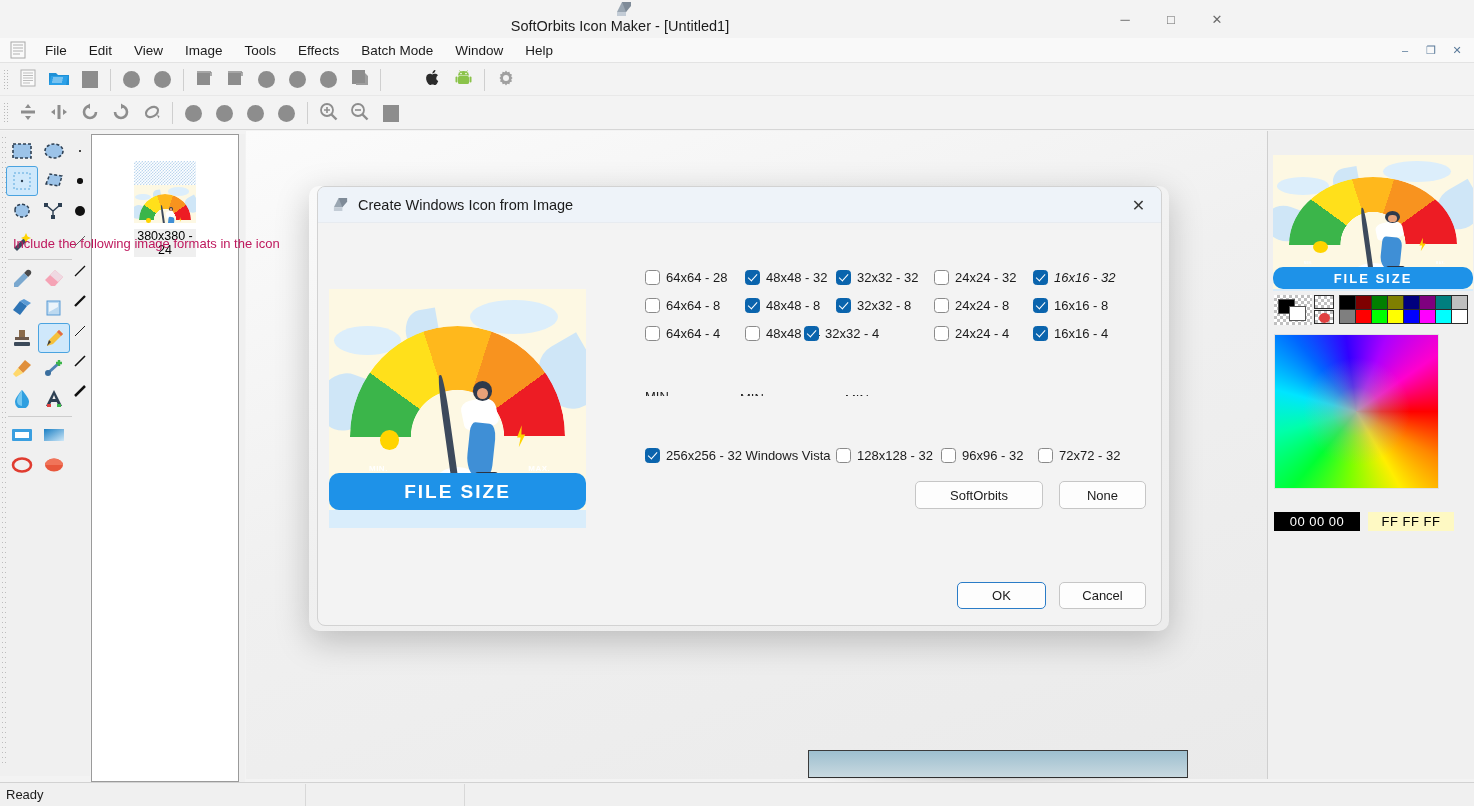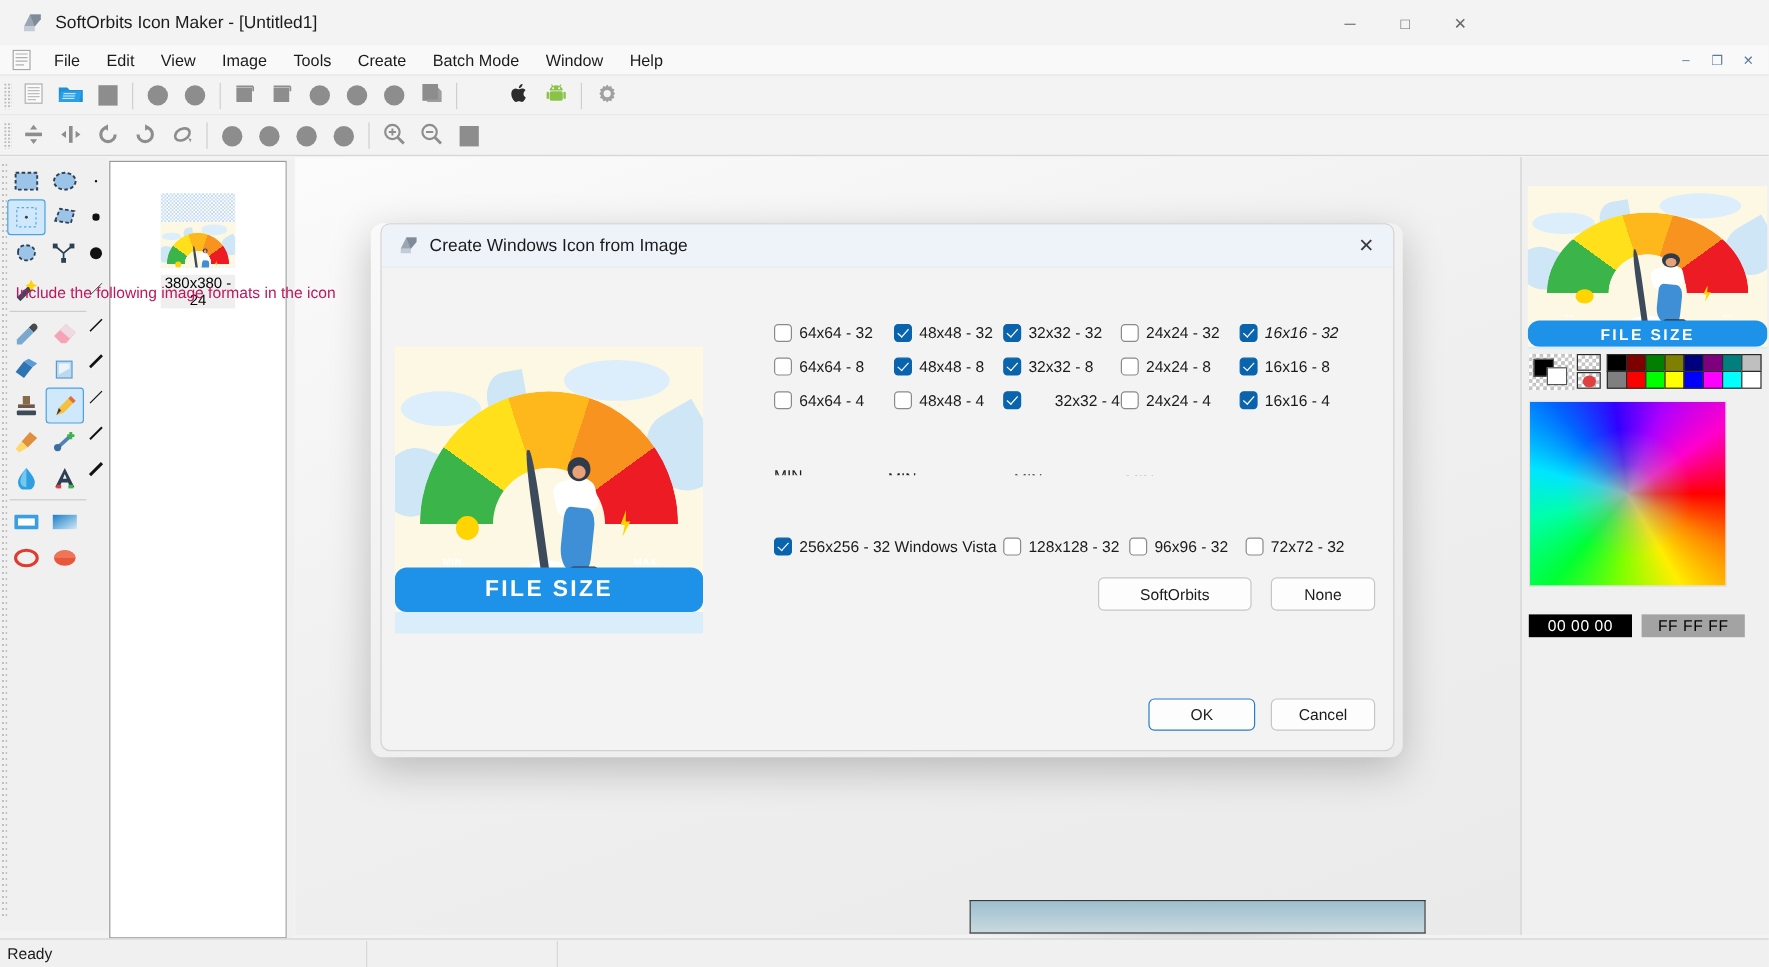--- a/index.html
+++ b/index.html
@@ -8,21 +8,21 @@
     font-family: "Liberation Sans", sans-serif;
     font-size: 13px;
     color:#1b1b1b;
     background:#f3f3f3;
     position:relative;
   }
   
   #titlebar {
     position:absolute; left:0; top:0; width:1240px; height:38px;
     background:#f3f3f3;
-    display:flex; align-items:center;
+    display:flex; align-items:center;flex-direction:column;
   }
   #titlebar .tb-icon { margin-left:18px; margin-right:10px; width:18px; height:18px; position:relative; }
   #titlebar .tb-title { font-size:14.5px; color:#1b1b1b; }
   .wincontrols { position:absolute; right:0; top:0; height:38px; display:flex; }
   .wincontrols .wc { width:46px; height:38px; display:flex; align-items:center; justify-content:center; color:#6a6a6a; }
 
   
   #menubar {
     position:absolute; left:0; top:38px; width:1474px; height:25px;
     background:#f9f9f9; display:flex; align-items:center;
@@ -115,21 +115,21 @@
       conic-gradient(from 90deg at 50% 50%,
         #ff0000 0deg,#ff8800 30deg,#ffee00 60deg,#7dff00 95deg,
         #00ff33 130deg,#00ffaa 165deg,#00e5ff 195deg,#0066ff 230deg,
         #3300ff 262deg,#aa00ff 292deg,#ff00cc 325deg,#ff0000 360deg);
     border:1px solid #e0e0e0; }
   #rp-wheel .wash { position:absolute; inset:0;
     background:radial-gradient(circle at 50% 50%, rgba(170,170,170,0.95) 0%, rgba(170,170,170,0.35) 22%, rgba(170,170,170,0) 48%); }
   .hexbox { position:absolute; height:19px; display:flex; align-items:center; justify-content:center;
     font-family:"Liberation Sans", sans-serif; font-size:13px; letter-spacing:0.5px; }
   #hex-fg { left:6px; top:381px; width:86px; background:#000; color:#fff; }
-  #hex-bg { left:100px; top:381px; width:86px; background:#a3a3a3; color:#000; }
+  #hex-bg { left:100px; top:381px; width:86px; background:#fef9c3; color:#000; }
 
   
   #statusbar {
     position:absolute; left:0; top:782px; width:1474px; height:24px;
     background:#f0f0f0; border-top:1px solid #d2d2d2; display:flex; align-items:center;
   }
   #statusbar .sb-text { padding-left:6px; font-size:13px; color:#1b1b1b; }
   #statusbar .sb-div { width:1px; height:22px; background:#d8d8d8; }
   #statusbar .sb-pane { height:24px; }
 
@@ -246,21 +246,21 @@
           <line x1="3" y1="13" x2="10" y2="13"></line>
       </g>
     </svg>
   </div>
   <div id="menu-items" style="display: flex;">
       <div class="mi">File</div>
       <div class="mi">Edit</div>
       <div class="mi">View</div>
       <div class="mi">Image</div>
       <div class="mi">Tools</div>
-      <div class="mi">Create</div>
+      <div class="mi">Effects</div>
       <div class="mi">Batch Mode</div>
       <div class="mi">Window</div>
       <div class="mi">Help</div>
     </div>
   <div class="mdi-controls">
     <div class="mc">–</div>
     <div class="mc">❐</div>
     <div class="mc">✕</div>
   </div>
 </div>
@@ -770,21 +770,21 @@
       <div class="bar">
         <span style="font-size: 19px;">FILE SIZE</span>
       </div>
       <div class="footer"></div>
     </div>
 </div>
 
 <div id="cb-grid">
     <div class="cbrow" style="left: 645px; top: 270px;">
       <span class="cb"></span>
-      <span class="cblabel">64x64 - 32</span>
+      <span class="cblabel">64x64 - 28</span>
     </div>
     <div class="cbrow" style="left: 645px; top: 298px;">
       <span class="cb"></span>
       <span class="cblabel">64x64 - 8</span>
     </div>
     <div class="cbrow" style="left: 645px; top: 326px;">
       <span class="cb"></span>
       <span class="cblabel">64x64 - 4</span>
     </div>
     <div class="cbrow" style="left: 745px; top: 270px;">
@@ -800,21 +800,21 @@
       <span class="cblabel">48x48 - 4</span>
     </div>
     <div class="cbrow" style="left: 836px; top: 270px;">
       <span class="cb on"></span>
       <span class="cblabel">32x32 - 32</span>
     </div>
     <div class="cbrow" style="left: 836px; top: 298px; align-items: center;">
       <span class="cb on"></span>
       <span class="cblabel">32x32 - 8</span>
     </div>
-    <div class="cbrow" style="left: 836px; top: 326px; gap: 22px;">
+    <div class="cbrow" style="left: 804px; top: 326px;">
       <span class="cb on"></span>
       <span class="cblabel">32x32 - 4</span>
     </div>
     <div class="cbrow" style="left: 934px; top: 270px;">
       <span class="cb"></span>
       <span class="cblabel">24x24 - 32</span>
     </div>
     <div class="cbrow" style="left: 934px; top: 298px;">
       <span class="cb"></span>
       <span class="cblabel">24x24 - 8</span>

